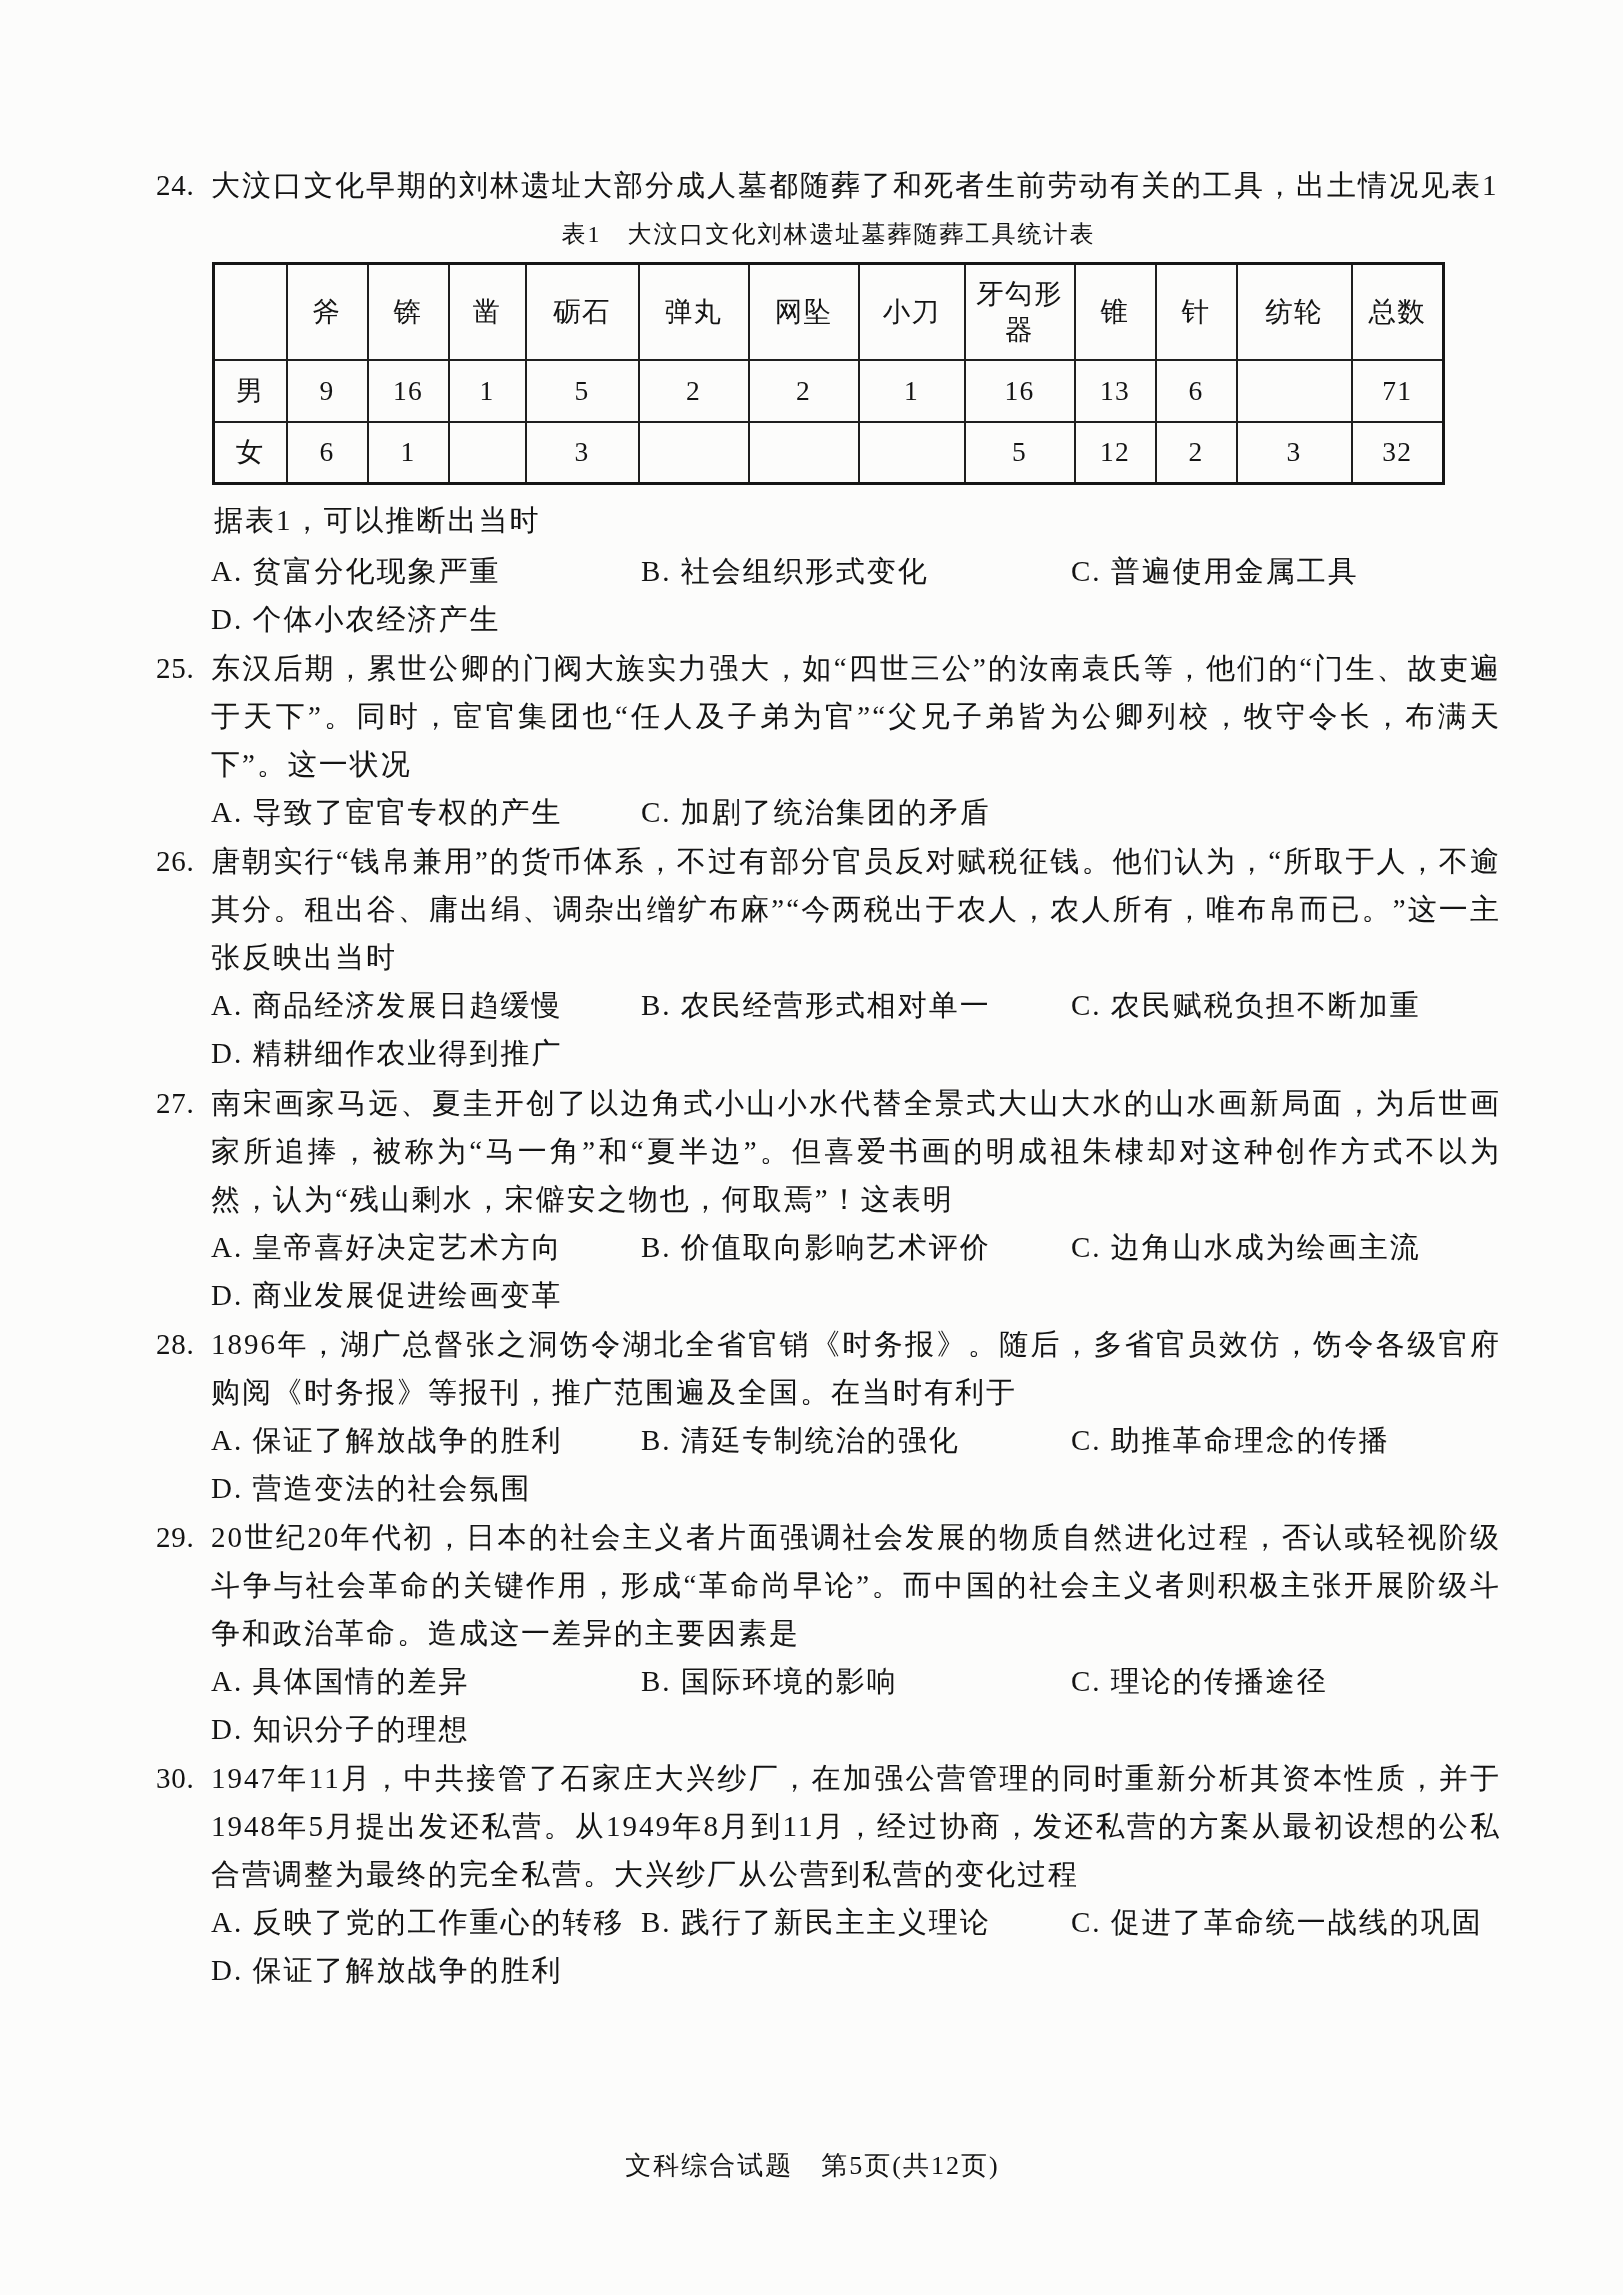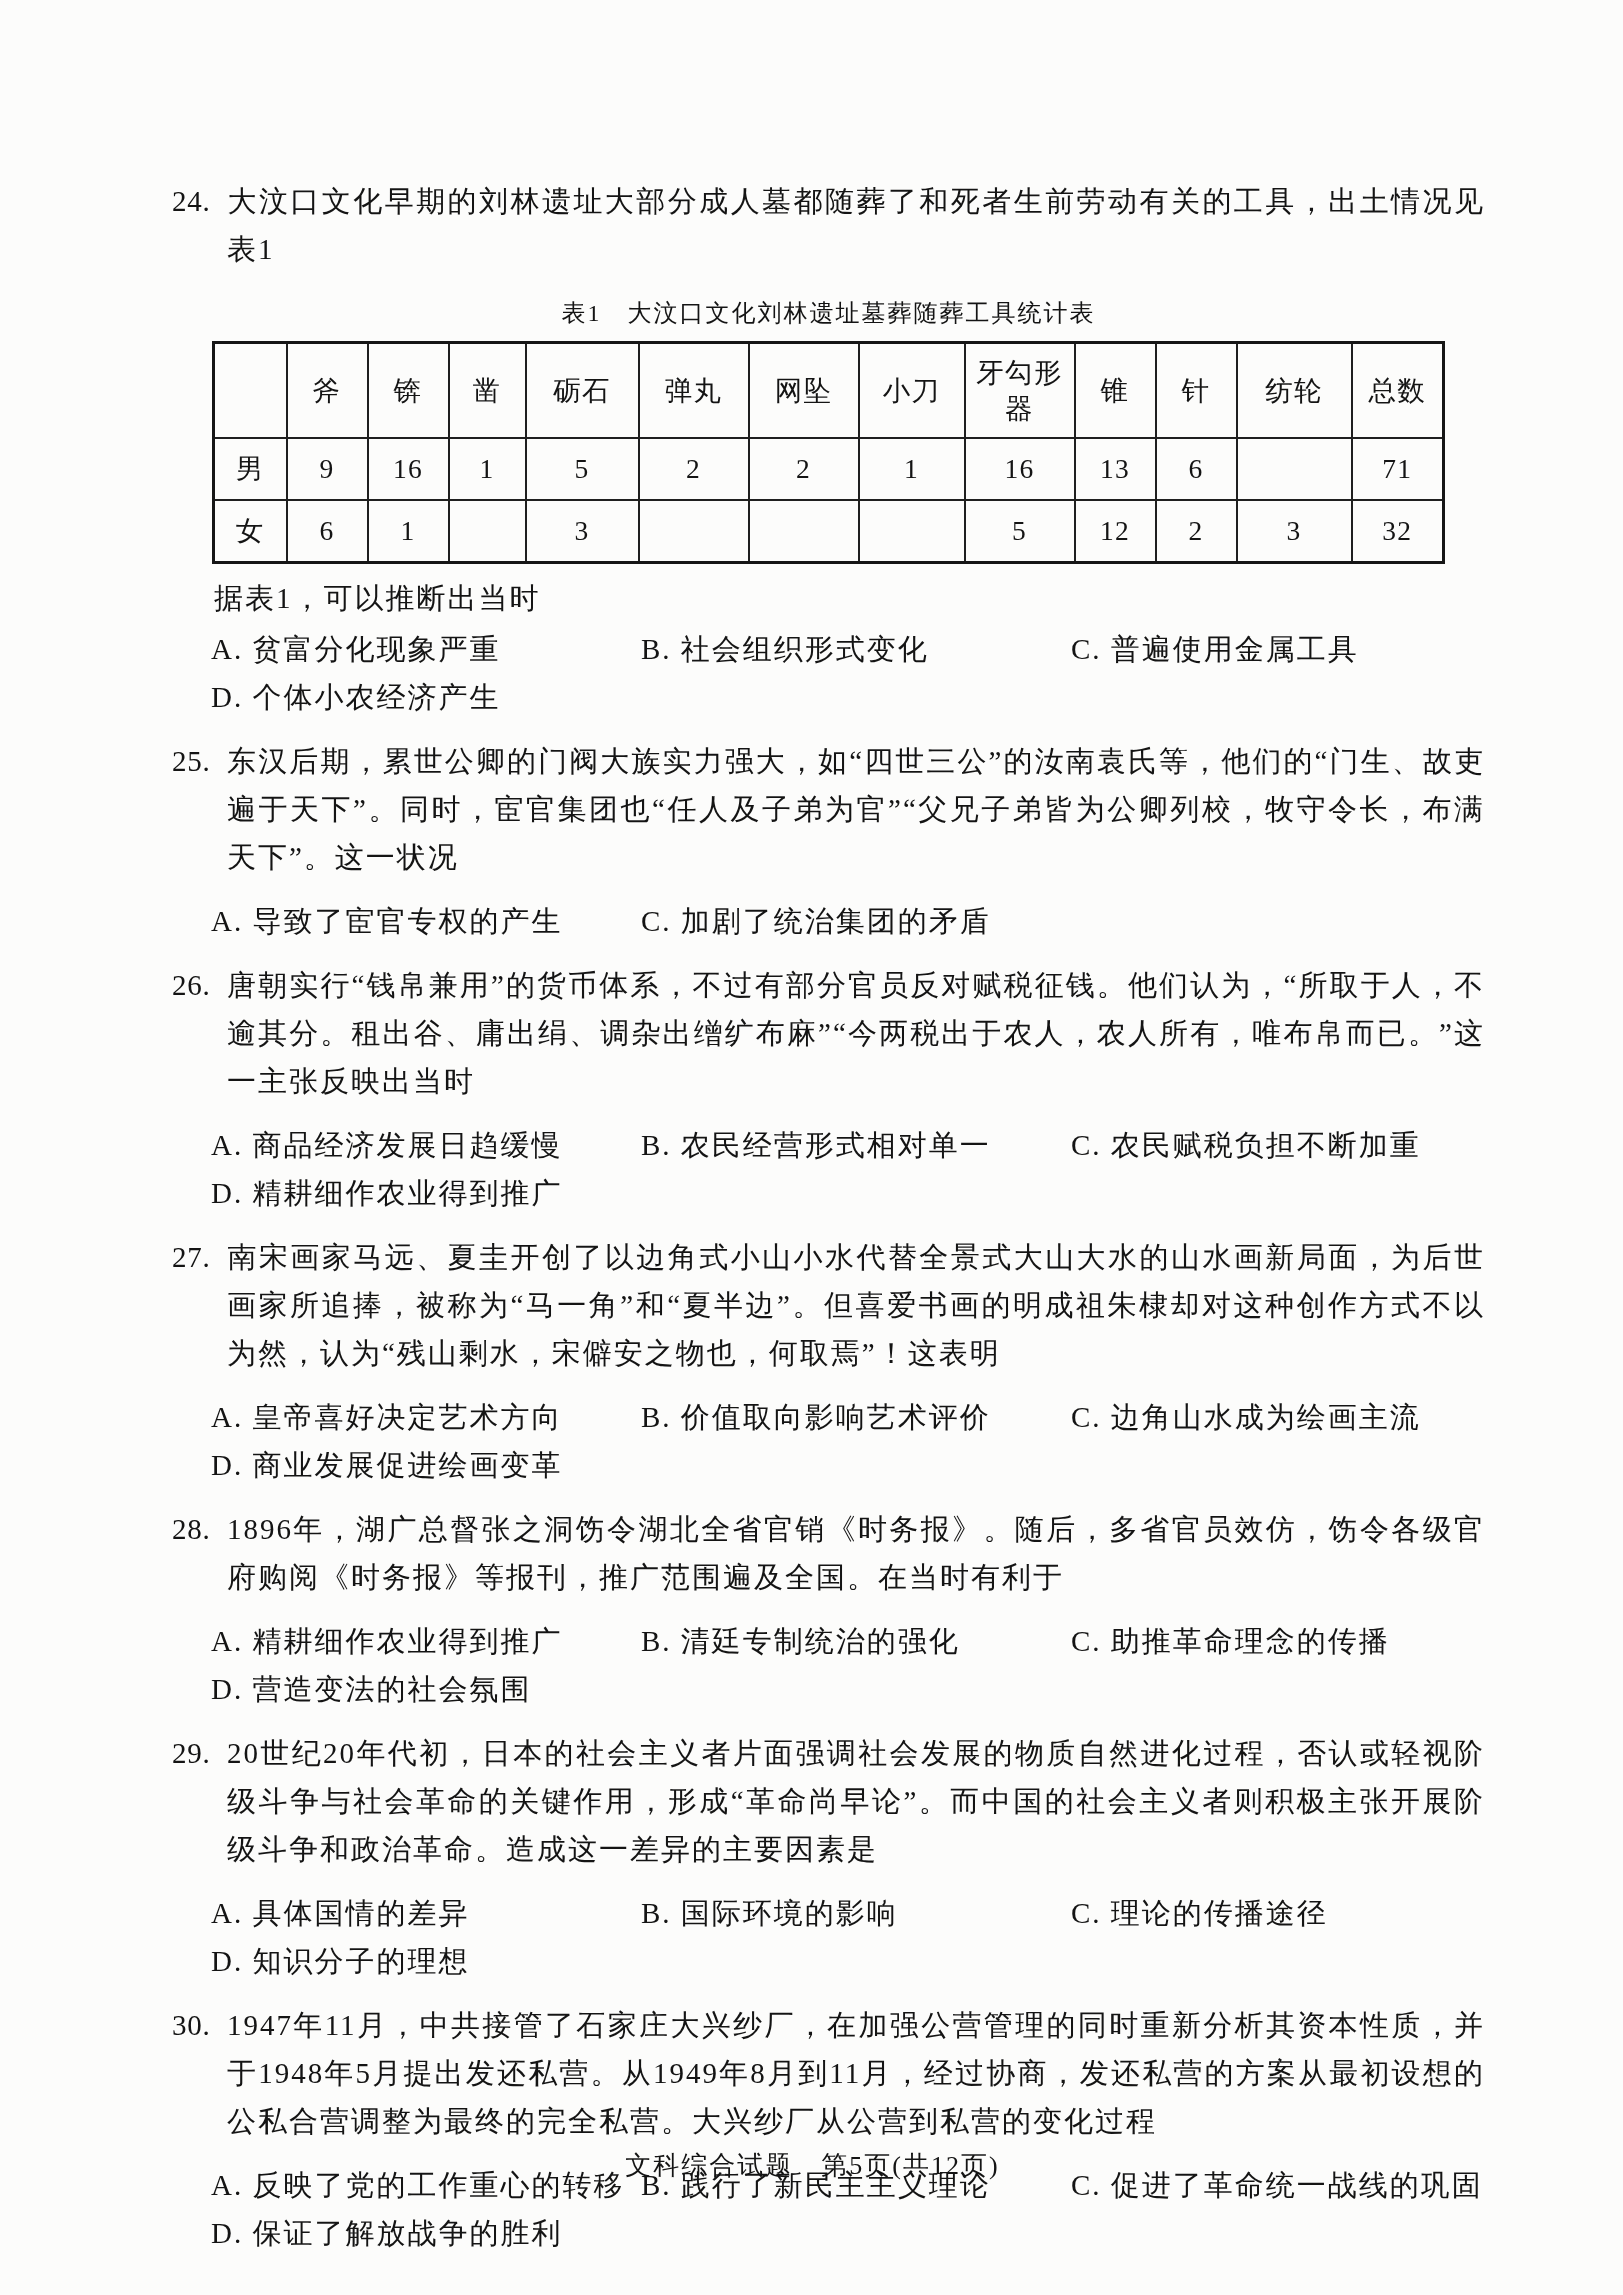--- a/index.html
+++ b/index.html
@@ -11,21 +11,21 @@
     font-family:"Liberation Serif","DejaVu Serif",serif;
     position:relative;
     overflow:hidden;
   }
   .page {
     position:absolute; inset:0;
     padding:161px 122px 0 156px;
   }
   .question { margin:0 0 1.3px 0; }
   .stem {
-    margin:16px;
+    margin:0;
     font-size:29px;
     line-height:48px;
     letter-spacing:2px;
     text-align:justify;
     padding-left:55px;
   }
   .qnum {
     display:inline-block;
     width:55px;
     margin-left:-55px;
@@ -197,21 +197,21 @@
       <span class="option">A. 皇帝喜好决定艺术方向</span>
       <span class="option">B. 价值取向影响艺术评价</span>
       <span class="option">C. 边角山水成为绘画主流</span>
       <span class="option">D. 商业发展促进绘画变革</span>
     </div>
   </div>
 
   <div class="question">
     <p class="stem"><span class="qnum">28.</span><span class="qtext">1896年，湖广总督张之洞饬令湖北全省官销《时务报》。随后，多省官员效仿，饬令各级官府购阅《时务报》等报刊，推广范围遍及全国。在当时有利于</span></p>
     <div class="options">
-      <span class="option">A. 精耕细作农业得到推广</span>
+      <span class="option">A. 保证了解放战争的胜利</span>
       <span class="option">B. 清廷专制统治的强化</span>
       <span class="option">C. 助推革命理念的传播</span>
       <span class="option">D. 营造变法的社会氛围</span>
     </div>
   </div>
 
   <div class="question">
     <p class="stem"><span class="qnum">29.</span><span class="qtext">20世纪20年代初，日本的社会主义者片面强调社会发展的物质自然进化过程，否认或轻视阶级斗争与社会革命的关键作用，形成“革命尚早论”。而中国的社会主义者则积极主张开展阶级斗争和政治革命。造成这一差异的主要因素是</span></p>
     <div class="options">
       <span class="option">A. 具体国情的差异</span>

